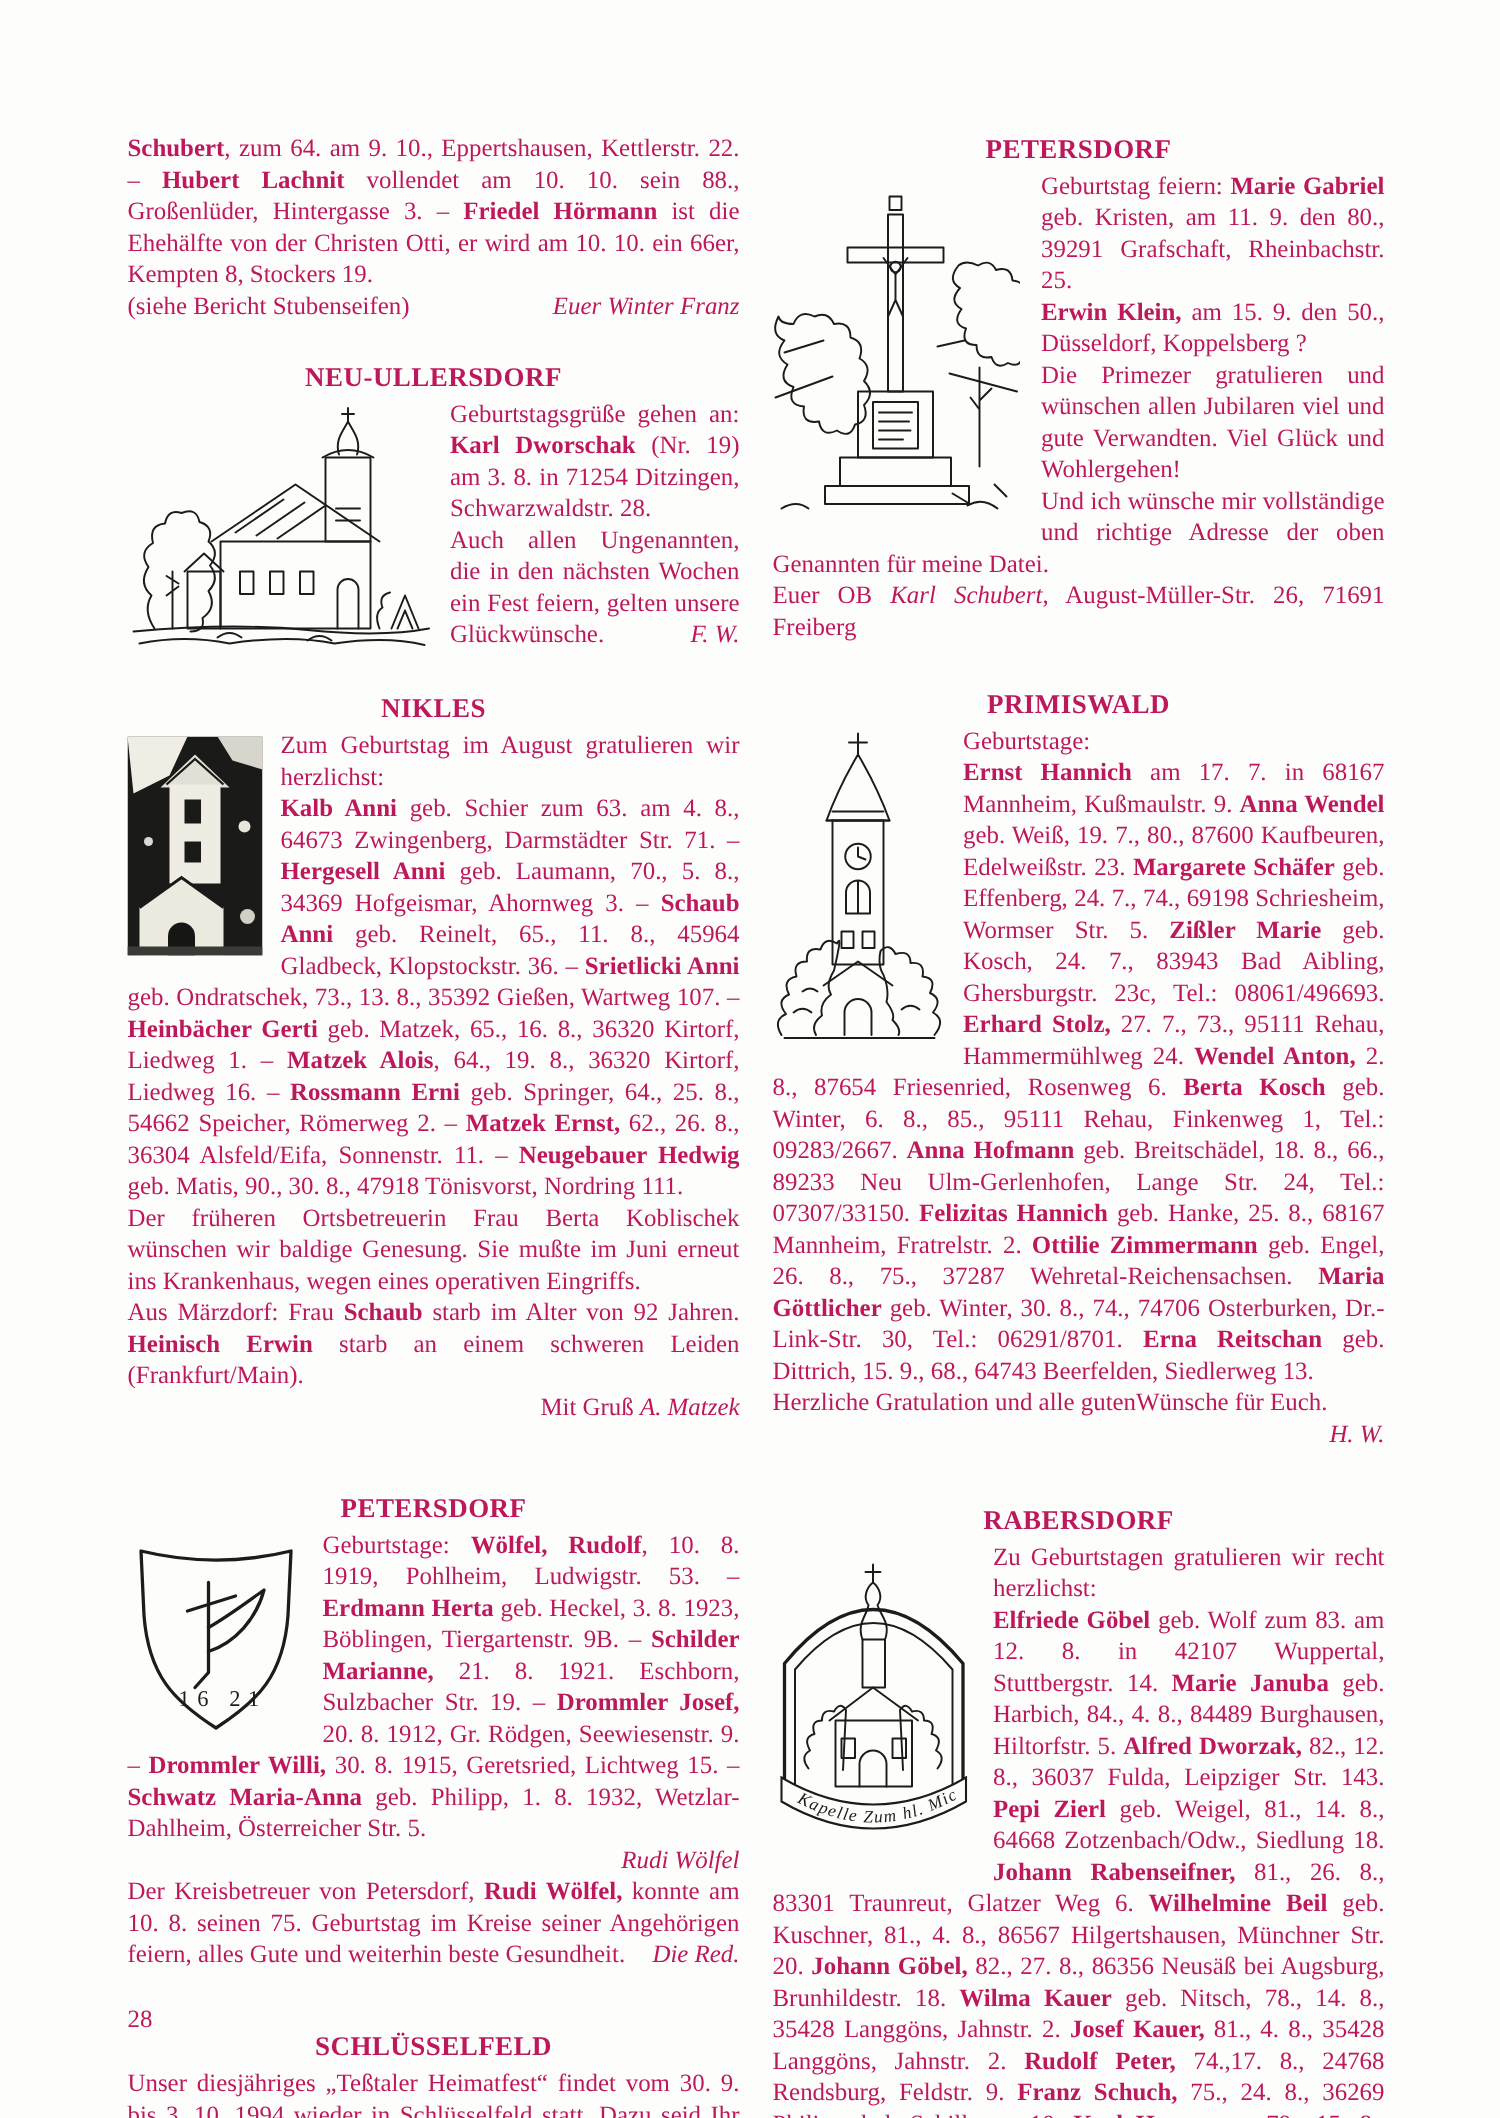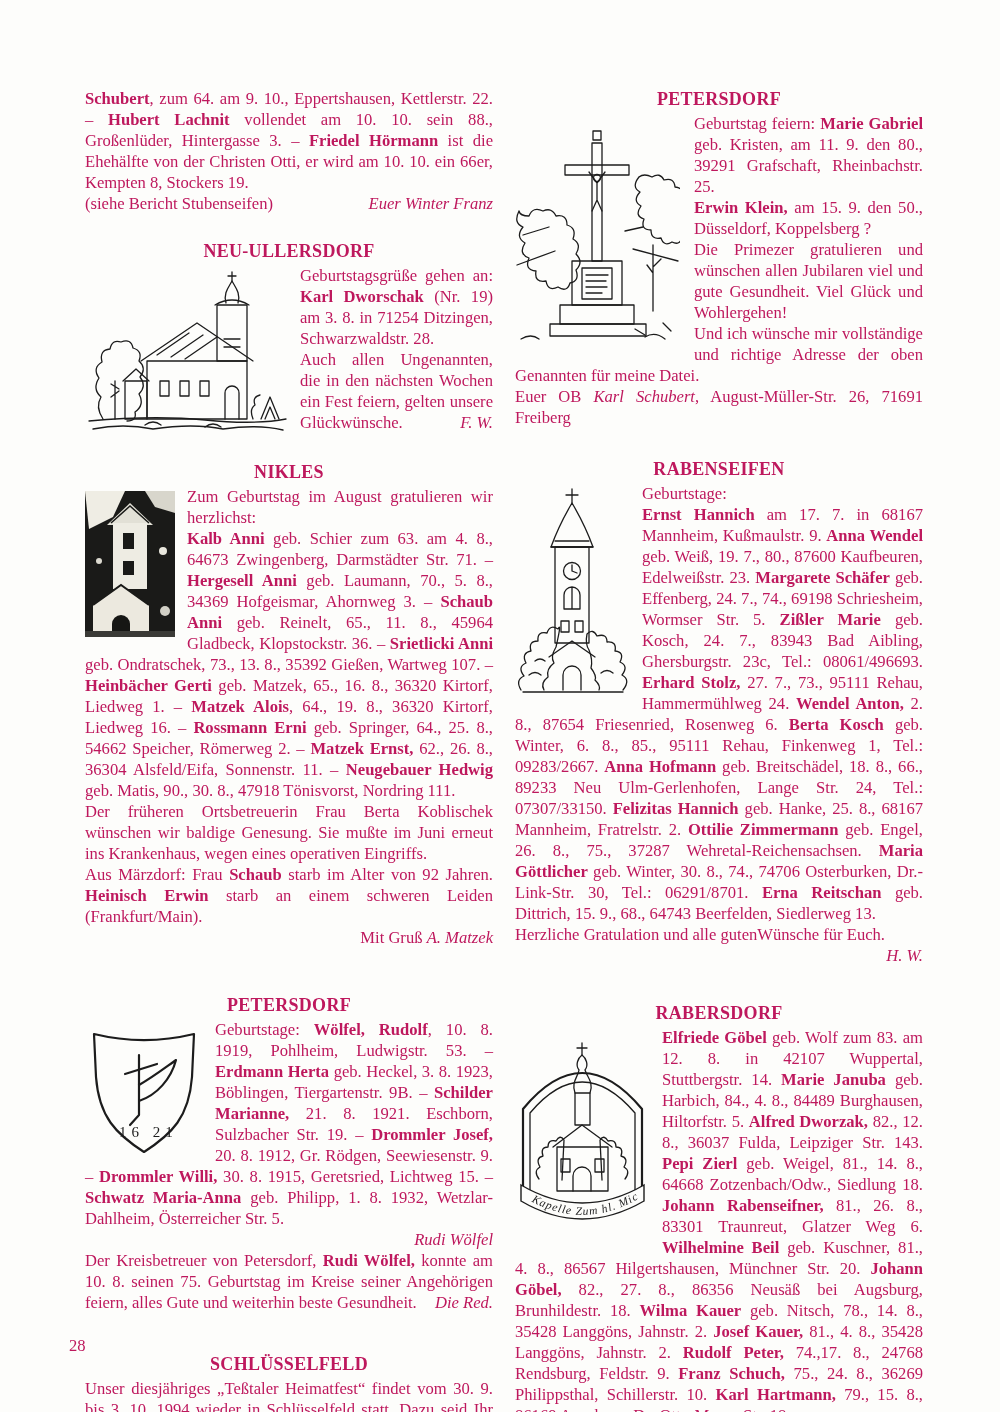--- a/index.html
+++ b/index.html
@@ -30,21 +30,21 @@
   .mt-rabe  { margin-top: 30px; }
   .mt-raber { margin-top: 36px; }
   .illu-nu     { width: 205px; height: 172px; margin: 4px 10px 2px 0; }
   .illu-nikles { width: 90px;  height: 146px; margin: 5px 12px 2px 0; }
   .illu-shield { width: 118px; height: 132px; margin: 6px 12px 2px 0; }
   .illu-cross  { width: 165px; height: 228px; margin: 2px 14px 2px 0; }
   .illu-rs     { width: 115px; height: 215px; margin: 2px 12px 2px 0; }
   .illu-rd     { width: 135px; height: 215px; margin: 2px 12px 2px 0; }
   .ln { stroke: #1c1c1c; fill: none; stroke-width: 1.3; stroke-linecap: round; stroke-linejoin: round; }
   .ln2 { stroke: #1c1c1c; fill: none; stroke-width: 2.2; stroke-linecap: round; stroke-linejoin: round; }
-  .pagenum { position: absolute; left: 69px; top: 1336px; font-size: 16.6px; }
+  .pagenum { position: absolute; left: 85px; top: 1336px; font-size: 16.6px; }
   .crest-year { font-family: "Liberation Serif", serif; font-size: 15px; letter-spacing: 5px; fill: #1c1c1c; }
   .ribbon-text { font-family: "Liberation Serif", serif; font-style: italic; font-size: 11.5px; fill: #1c1c1c; letter-spacing: 1px; }
 </style>
 </head>
 <body>
 
 <div class="page">
   <div class="columns">
 
     <div class="col">
@@ -152,27 +152,27 @@
             <rect class="ln" x="67" y="153" width="30" height="31"></rect>
             <path class="ln" d="M71 160 h22 M71 166 h20 M71 172 h21 M71 178 h16"></path>
             <rect class="ln" x="45" y="190" width="74" height="19"></rect>
             <rect class="ln" x="35" y="209" width="96" height="12"></rect>
             <path class="ln" d="M2 150 L40 136 M118 134 L163 146 M8 120 L34 112 M110 116 L128 112"></path>
             <path class="ln" d="M6 224 q10 -6 18 0 M130 222 q10 -6 20 2 M120 214 l10 6 M148 208 l8 8"></path>
           </svg>
         </div>
         <p class="body"><span>Geburtstag feiern: </span><b>Marie Gabriel</b><span> geb. Kristen, am 11. 9. den 80., 39291 Grafschaft, Rheinbachstr. 25.</span></p>
         <p class="body"><b>Erwin Klein,</b><span> am 15. 9. den 50., Düsseldorf, Koppelsberg ?</span></p>
-        <p class="body"><span>Die Primezer gratulieren und wünschen allen Jubilaren viel und gute Gesundheit. Viel Glück und Wohlergehen!</span></p>
+        <p class="body"><span>Die Primezer gratulieren und wünschen allen Jubilaren viel und gute Verwandten. Viel Glück und Wohlergehen!</span></p>
         <p class="body"><span>Und ich wünsche mir vollständige und richtige Adresse der oben Genannten für meine Datei.</span></p>
         <p class="body clear"><span>Euer OB </span><i>Karl Schubert</i><span>, August-Müller-Str. 26, 71691 Freiberg</span></p>
       </section>
 
       <section class="sect mt-rabe">
-        <h2>RABENSEIFEN</h2>
+        <h2>PRIMISWALD</h2>
         <div class="illu illu-rs">
           <svg viewBox="0 0 115 215">
             <path class="ln" d="M57 4 V18 M51 10 H63"></path>
             <path class="ln" d="M36 62 Q44 40 57 18 Q70 40 78 62 Z"></path>
             <path class="ln" d="M36 62 H78 M40 56 H74"></path>
             <rect class="ln" x="40" y="62" width="34" height="96"></rect>
             <circle class="ln" cx="57" cy="86" r="8.5"></circle>
             <path class="ln" d="M57 86 V80 M57 86 L62 88"></path>
             <path class="ln" d="M49 124 v-14 a8 8 0 0 1 16 0 v14 z M57 103 v21"></path>
             <rect class="ln" x="46" y="136" width="8" height="11"></rect>
@@ -204,20 +204,21 @@
             <path class="ln" d="M58 162 v-15 a9 9 0 0 1 18 0 v15"></path>
             <rect class="ln" x="46" y="130" width="9" height="13"></rect>
             <rect class="ln" x="80" y="130" width="9" height="13"></rect>
             <path class="ln" d="M24 150 q-6 -8 1 -12 q-5 -9 3 -11 q-3 -9 5 -9 q0 -8 8 -6 q4 -7 8 -1 l-2 40"></path>
             <path class="ln" d="M110 150 q6 -8 -1 -12 q5 -9 -3 -11 q3 -9 -5 -9 q0 -8 -8 -6 q-4 -7 -8 -1 l2 40"></path>
             <path d="M6 156 Q67 192 129 156 L129 172 Q67 208 6 172 Z" fill="#fdfdfb" stroke="#1c1c1c" stroke-width="1.4"></path>
             <path id="ribbon-curve" d="M12 170 Q67 202 123 170" fill="none"></path>
             <text class="ribbon-text"><textPath href="#ribbon-curve" startOffset="4%">Kapelle Zum hl. Michael</textPath></text>
           </svg>
         </div>
+        <p class="body"><span>Zu Geburtstagen gratulieren wir recht herzlichst:</span></p>
         <p class="body"><b>Elfriede Göbel</b><span> geb. Wolf zum 83. am 12. 8. in 42107 Wuppertal, Stuttbergstr. 14. </span><b>Marie Januba</b><span> geb. Harbich, 84., 4. 8., 84489 Burghausen, Hiltorfstr. 5. </span><b>Alfred Dworzak,</b><span> 82., 12. 8., 36037 Fulda, Leipziger Str. 143. </span><b>Pepi Zierl</b><span> geb. Weigel, 81., 14. 8., 64668 Zotzenbach/Odw., Siedlung 18. </span><b>Johann Rabenseifner,</b><span> 81., 26. 8., 83301 Traunreut, Glatzer Weg 6. </span><b>Wilhelmine Beil</b><span> geb. Kuschner, 81., 4. 8., 86567 Hilgertshausen, Münchner Str. 20. </span><b>Johann Göbel,</b><span> 82., 27. 8., 86356 Neusäß bei Augsburg, Brunhildestr. 18. </span><b>Wilma Kauer</b><span> geb. Nitsch, 78., 14. 8., 35428 Langgöns, Jahnstr. 2. </span><b>Josef Kauer,</b><span> 81., 4. 8., 35428 Langgöns, Jahnstr. 2. </span><b>Rudolf Peter,</b><span> 74.,17. 8., 24768 Rendsburg, Feldstr. 9. </span><b>Franz Schuch,</b><span> 75., 24. 8., 36269 Philippsthal, Schillerstr. 10. </span><b>Karl Hartmann,</b><span> 79., 15. 8., 86169 Augsburg, Dr.-Otto-Meyer-Str. 18. </span></p>
       </section>
 
     </div>
   </div>
 
   <div class="pagenum">28</div>
 </div>
 
 </body></html>

